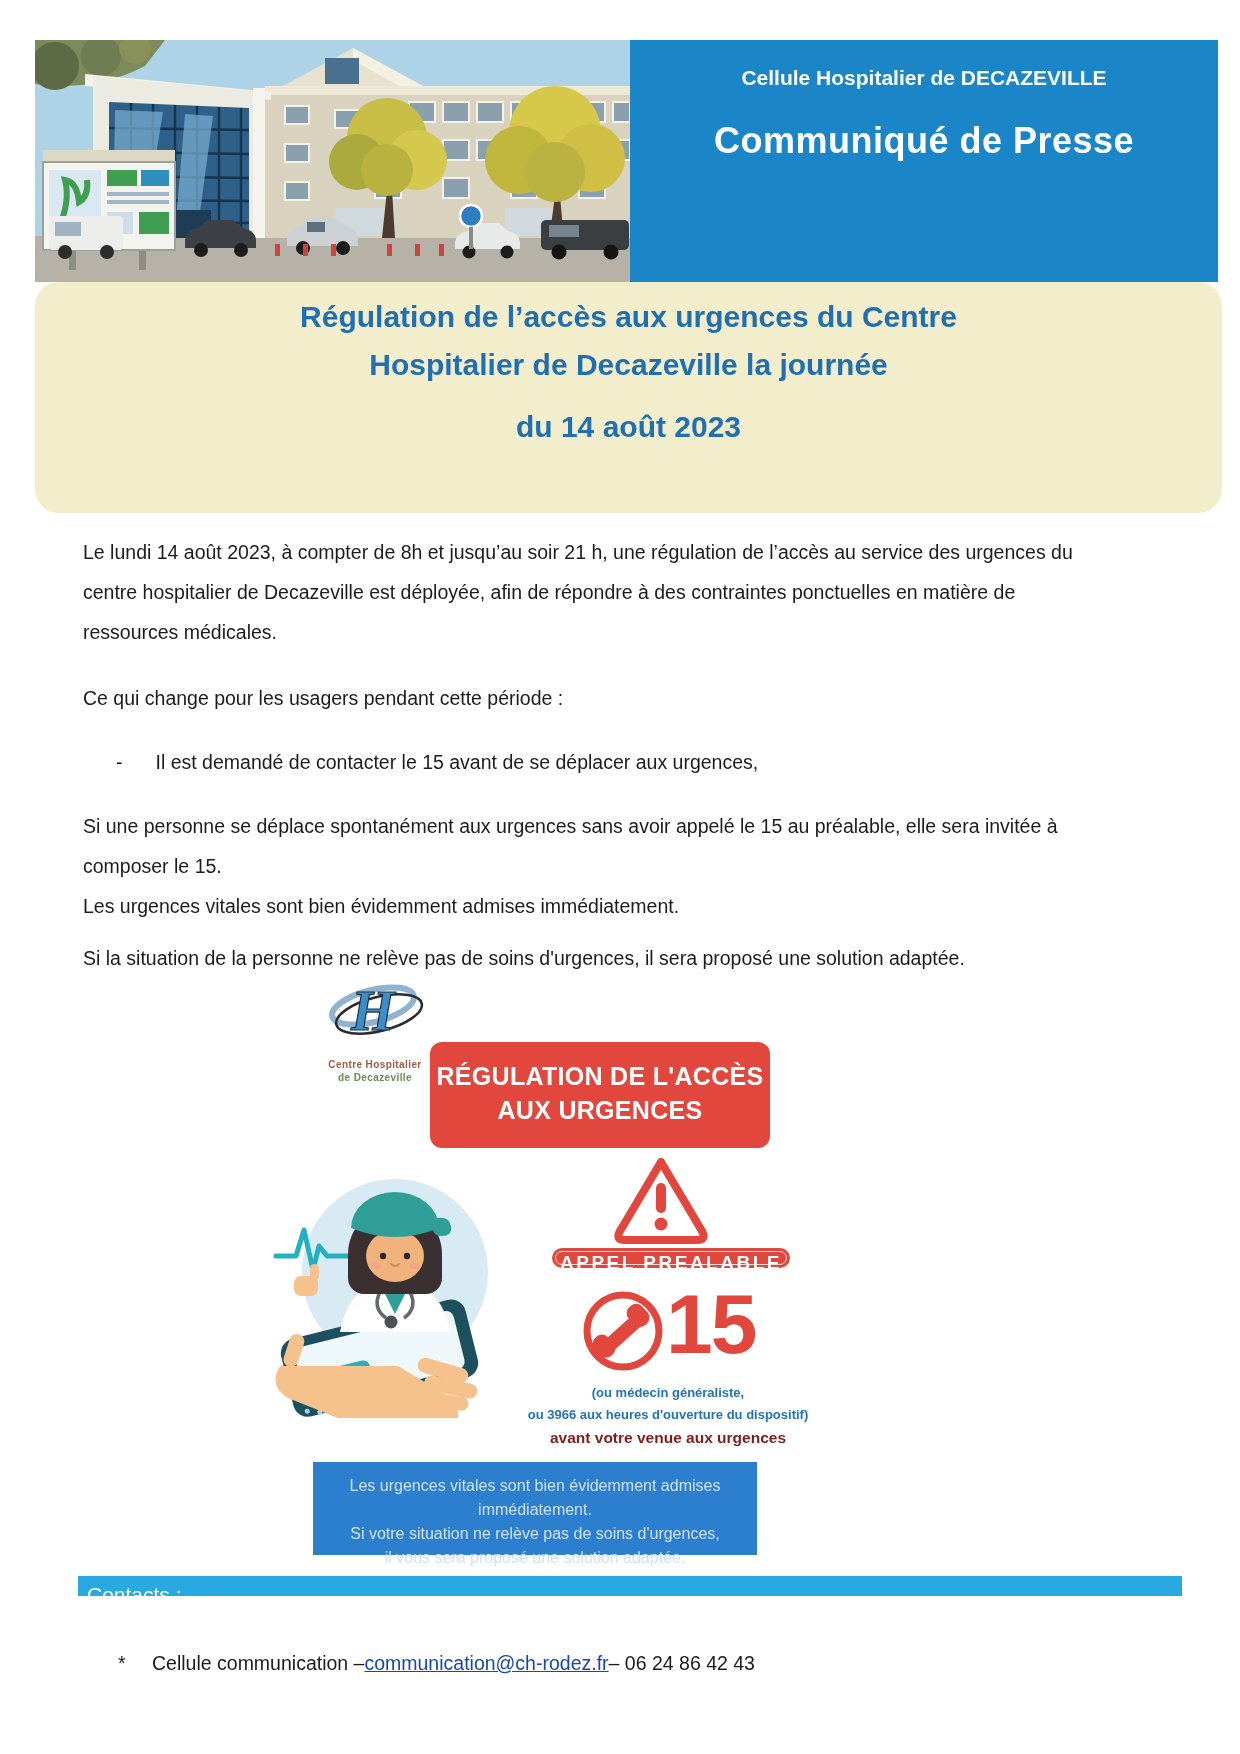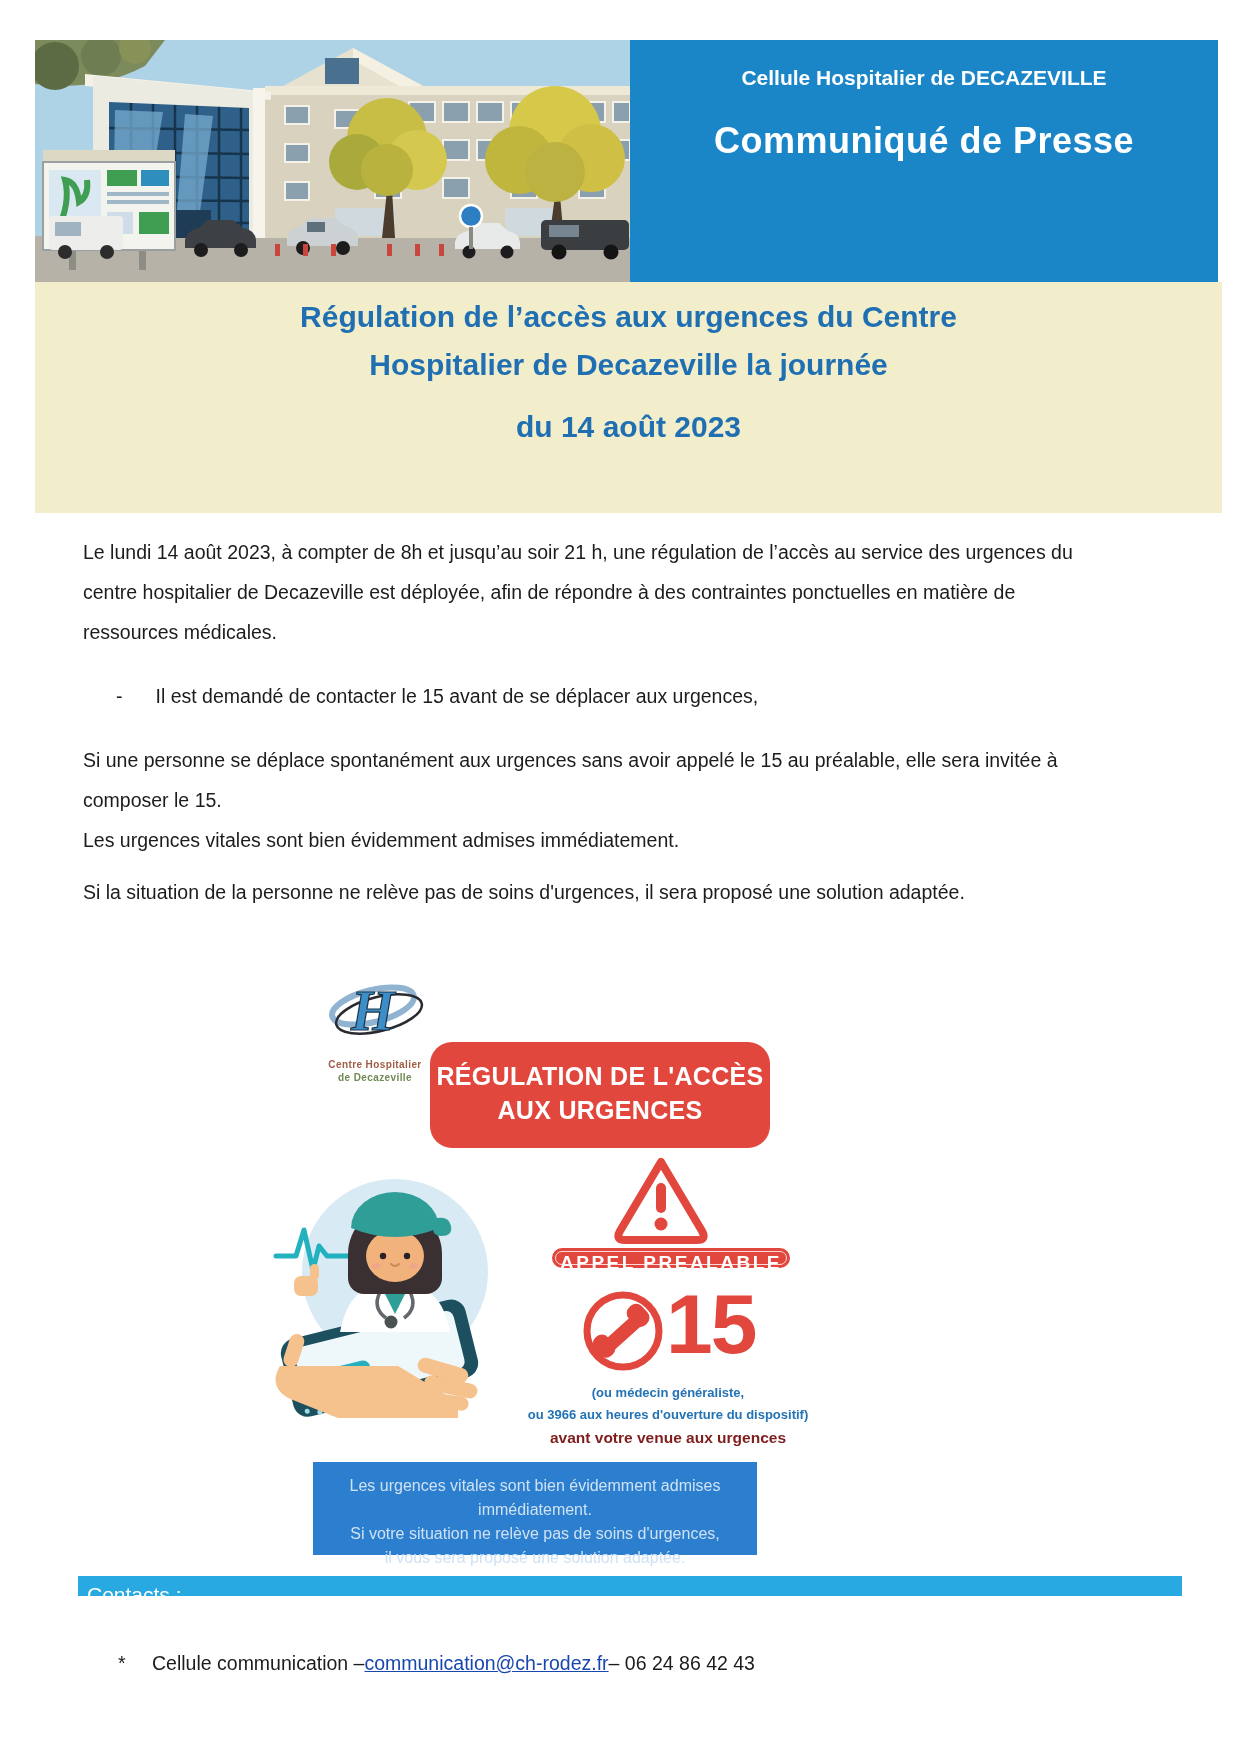--- a/index.html
+++ b/index.html
@@ -16,21 +16,21 @@
   #header-blue {
     left:630px; top:40px; width:588px; height:242px;
     background:#1a86c8; color:#ffffff; text-align:center;
   }
   #org-name  { margin-top:26px; font-size:21px; font-weight:700; }
   #doc-type  { margin-top:30px; font-size:36px; font-weight:700; letter-spacing:.5px; }
 
   
   #title-banner {
     left:35px; top:282px; width:1187px; height:231px;
-    background:#f2eecb; text-align:center; color:#1f6fb2; font-weight:700;
+    background:#f2eecb; text-align:center; color:#1f6fb2; font-weight:700;border-radius:24px;
   }
   .title-line { font-size:30px; line-height:34px; }
   #title-1 { padding-top:18px; }
   #title-2 { margin-top:14px; }
   #title-3 { margin-top:28px; }
 
   
   #body-text { left:83px; top:532px; width:992px; font-size:19.5px; line-height:40px; }
   #p-change  { margin-top:26px; }
   #bullet-row { margin-top:24px; padding-left:33px; display:flex; column-gap:33px; }
@@ -40,21 +40,21 @@
   
   #flyer { left:270px; top:930px; width:500px; height:632px; }
   #flyer-logo { position:absolute; left:10px; top:46px; width:190px; text-align:center; }
   #flyer-logo svg { width:120px; height:70px; display:block; margin:0 auto; }
   .logo-cap { font-size:10px; line-height:13px; font-weight:700; letter-spacing:.4px; }
   #logo-cap-1 { color:#a05c44; margin-top:12px; }
   #logo-cap-2 { color:#6f8a52; }
 
   #red-banner {
     position:absolute; left:160px; top:112px; width:340px; height:106px;
-    background:#e2473e; border-radius:22px; color:#ffffff; text-align:center;
+    background:#e2473e; border-radius:12px; color:#ffffff; text-align:center;
     font-weight:700; font-size:25px; line-height:34px; padding-top:17px; letter-spacing:.3px;
   }
 
   #illustration { position:absolute; left:0; top:230px; width:235px; height:258px; }
   #illustration svg { width:100%; height:100%; display:block; }
 
   #warning-triangle { position:absolute; left:343px; top:225px; width:96px; height:90px; }
   #warning-triangle svg { width:100%; height:100%; display:block; }
 
   #appel-pill {
@@ -240,20 +240,21 @@
 </div>
 
 <div class="abs" id="title-banner">
   <div class="title-line" id="title-1">Régulation de l’accès aux urgences du Centre</div>
   <div class="title-line" id="title-2">Hospitalier de Decazeville la journée</div>
   <div class="title-line" id="title-3">du 14 août 2023</div>
 </div>
 
 <div class="abs" id="body-text">
   <p>Le lundi 14 août 2023, à compter de 8h et jusqu’au soir 21 h, une régulation de l’accès au service des urgences du centre hospitalier de Decazeville est déployée, afin de répondre à des contraintes ponctuelles en matière de ressources médicales.</p>
+  <p id="p-change">Ce qui change pour les usagers pendant cette période :</p>
   <p id="bullet-row">
     <span>-</span>
     <span>Il est demandé de contacter le 15 avant de se déplacer aux urgences,</span>
   </p>
   <div id="p-spontane">
     <p>Si une personne se déplace spontanément aux urgences sans avoir appelé le 15 au préalable, elle sera invitée à composer le 15.</p>
     <p>Les urgences vitales sont bien évidemment admises immédiatement.</p>
   </div>
   <p id="p-situation">Si la situation de la personne ne relève pas de soins d'urgences, il sera proposé une solution adaptée.</p>
 </div>

